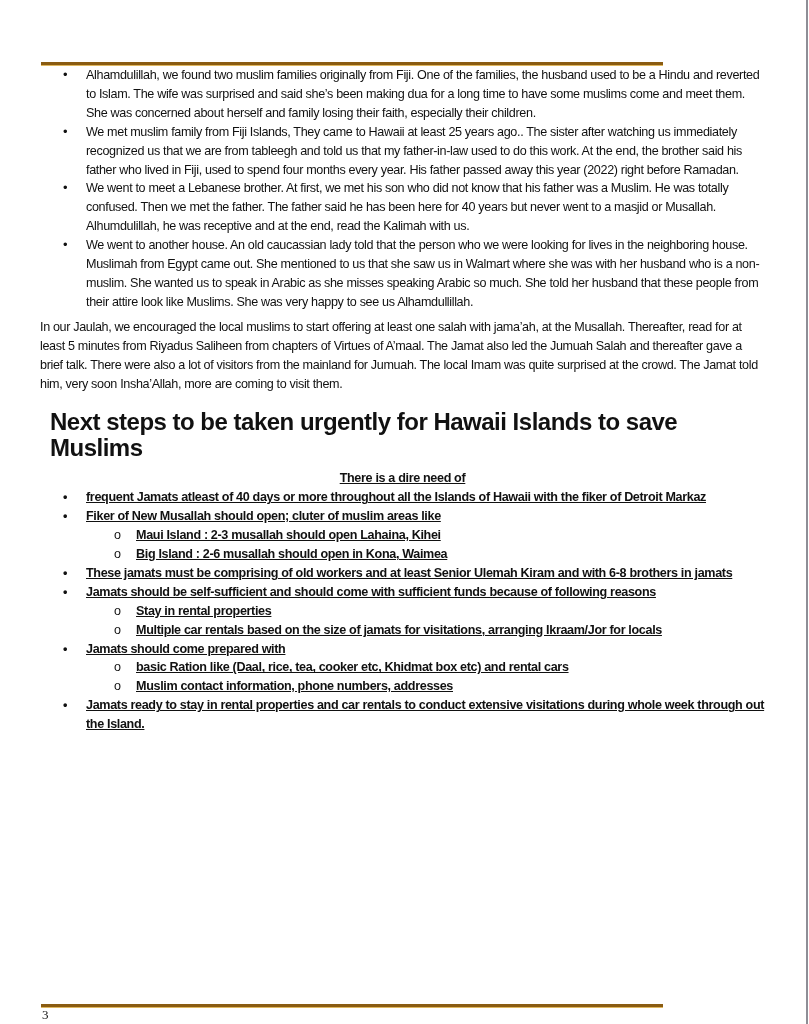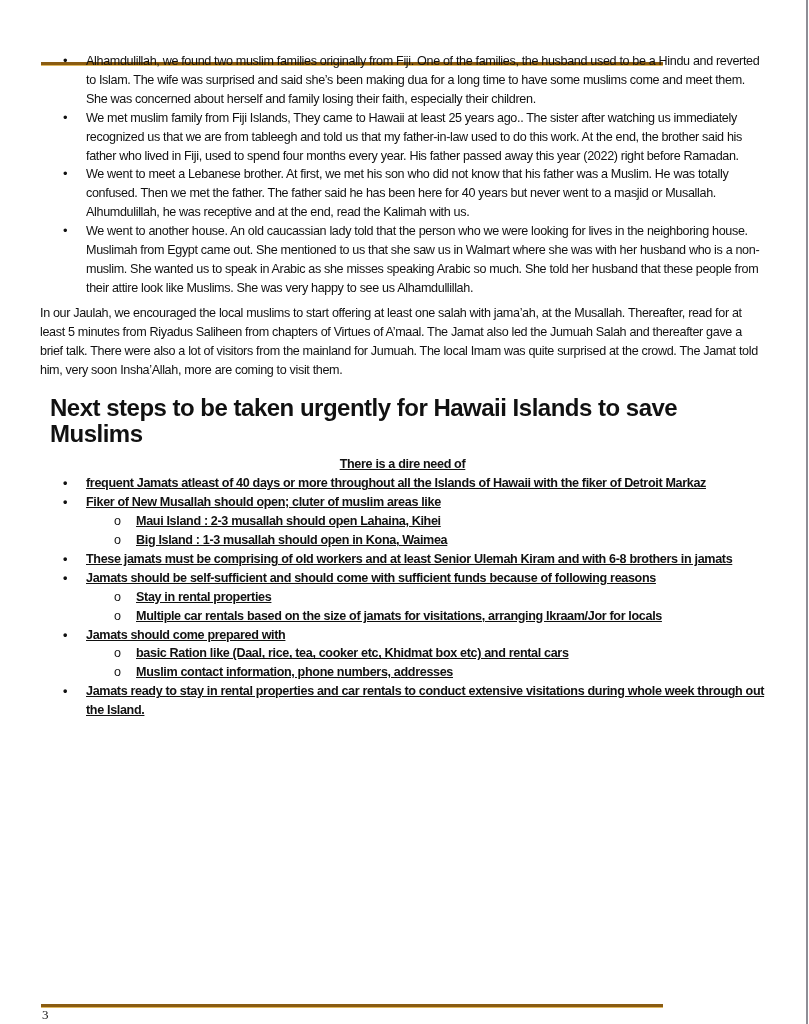--- a/index.html
+++ b/index.html
@@ -30,21 +30,21 @@
       height: 3px;
       background: #8a5c12;
       border-bottom: 1px solid #e0b860;
     }
     .rule.top { top: 62px; }
     .rule.bottom { top: 1004px; }
 
     .content {
       position: absolute;
       left: 40px;
-      top: 52px;
+      top: 66px;
       width: 725px;
       font-size: 12.6px;
       line-height: 18.9px;
       letter-spacing: -0.35px;
     }
     ul.bullets {
       margin: 0;
       padding: 0 0 0 46px;
       list-style: none;
     }
@@ -140,21 +140,21 @@
   <div class="need-label">There is a dire need of</div>
 
   <ul class="steps">
     <li>
       <span>frequent Jamats atleast of 40 days or more throughout all the Islands of Hawaii with the fiker of Detroit Markaz</span>
     </li>
     <li>
       <span>Fiker of New Musallah should open; cluter of muslim areas like</span>
       <ul class="sub">
         <li>Maui Island : 2-3 musallah should open Lahaina, Kihei</li>
-        <li>Big Island : 1-3 musallah should open in Kona, Waimea</li>
+        <li>Big Island : 2-6 musallah should open in Kona, Waimea</li>
       </ul>
     </li>
     <li>
       <span>These jamats must be comprising of old workers and at least Senior Ulemah Kiram and with 6-8 brothers in jamats</span>
     </li>
     <li>
       <span>Jamats should be self-sufficient and should come with sufficient funds because of following reasons</span>
       <ul class="sub">
         <li>Stay in rental properties</li>
         <li>Multiple car rentals based on the size of jamats for visitations, arranging Ikraam/Jor for locals</li>

